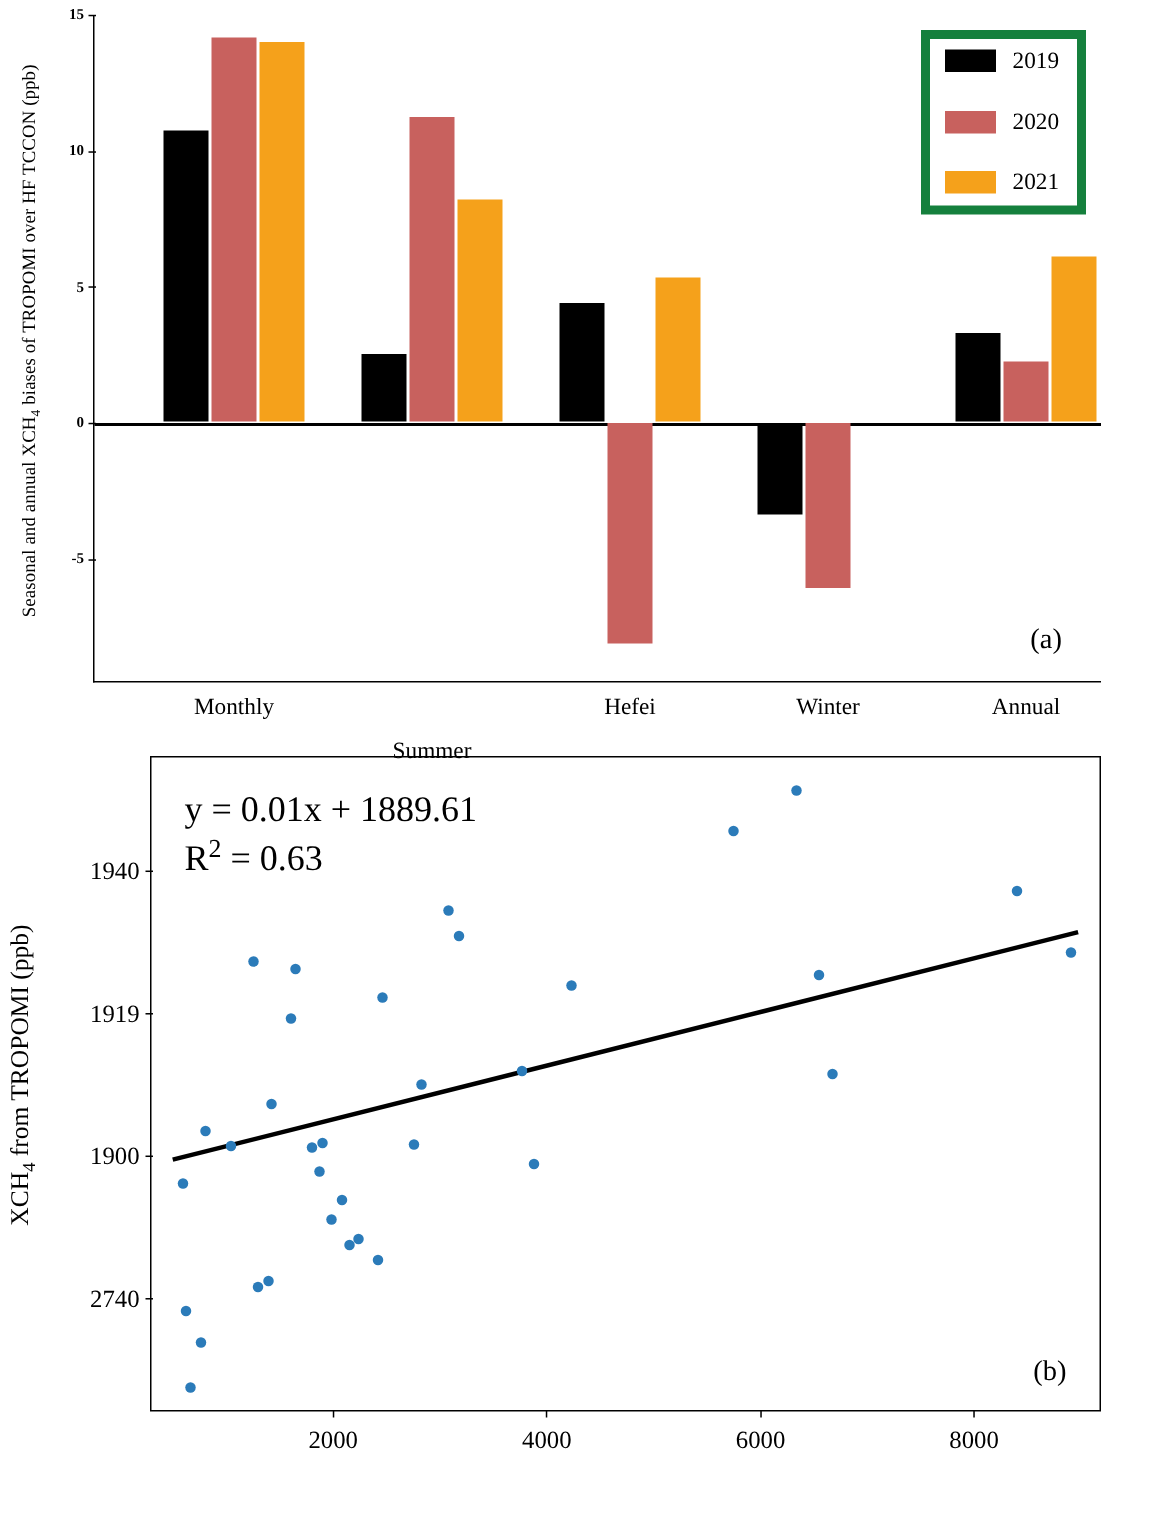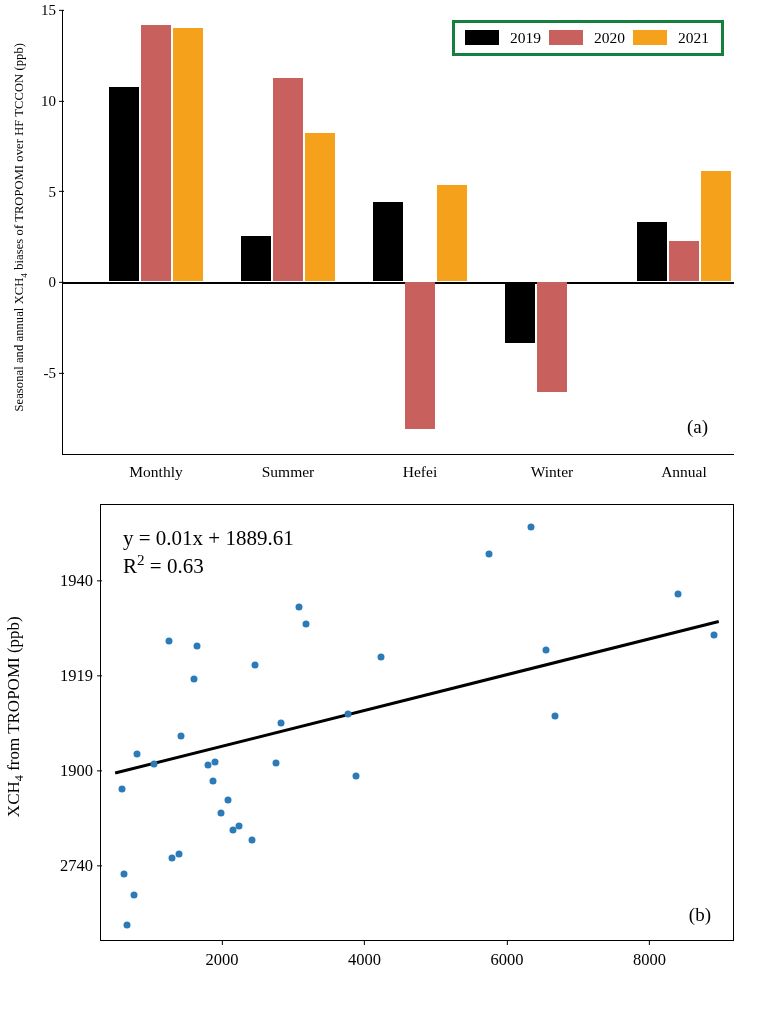--- a/index.html
+++ b/index.html
@@ -53,22 +53,23 @@
     border-left: 1.3px solid #000;
     border-bottom: 1.3px solid #000;
     box-sizing: border-box;
   }
 
   .ytick-a {
     position: absolute;
     right: 100%;
     transform: translateY(-50%);
     padding-right: 7px;
-    font-size: 15px;
-    white-space: nowrap;
+    font-size: 10px;
+    white-space: nowrap;
+    font-weight: bold;
   }
   .ytick-a::after {
     content: "";
     position: absolute;
     right: -0.5px;
     top: 50%;
     width: 5px;
     height: 1.3px;
     background: #000;
     transform: translateY(-50%);
@@ -96,26 +97,26 @@
   }
   .bar {
     position: absolute;
     width: 30px;
   }
 
   .legend-a {
     position: absolute;
     right: 10px;
     top: 10px;
-    border: 3px solid #15803d;
+    border: 6px solid #15803d;
     background: rgba(255,255,255,0.92);
     padding: 7px 12px 7px 10px;
     display: flex;
-    flex-direction: row;
-    gap: 8px;
+    flex-direction: column;
+    gap: 25px;
   }
   .legend-row {
     display: flex;
     align-items: center;
     gap: 11px;
   }
   .legend-swatch {
     width: 34px;
     height: 15px;
     display: block;
@@ -210,21 +211,21 @@
     left: 0;
     top: 0;
     width: 100%;
     height: 100%;
     overflow: visible;
   }
   .eq-box {
     position: absolute;
     left: 22px;
     top: 20px;
-    font-size: 21px;
+    font-size: 24px;
     line-height: 1.25;
   }
   .xlabel-b {
     position: absolute;
     left: 100px;
     width: 634px;
     top: 478px;
     text-align: center;
     font-size: 17px;
   }
@@ -278,21 +279,21 @@
         <div class="bar" style="left:32px; background:#c8615e; top:272.4px; height:109.9px;"></div>
       </div>
 
       <div class="bars-group" style="left:574px; width:94px;">
         <div class="bar" style="left:0px;  background:#000000; bottom:172.6px; height:59.9px;"></div>
         <div class="bar" style="left:32px; background:#c8615e; bottom:172.6px; height:40.9px;"></div>
         <div class="bar" style="left:64px; background:#f5a11b; bottom:172.6px; height:110.8px;"></div>
       </div>
 
       <div class="xtick-a" style="left:93px;">Monthly</div>
-      <div class="xtick-a" style="left:225px;">Summer</div>
+      <div class="xtick-a" style="left:225px;margin-top:29px;">Summer</div>
       <div class="xtick-a" style="left:357px;">Hefei</div>
       <div class="xtick-a" style="left:489px;">Winter</div>
       <div class="xtick-a" style="left:621px;">Annual</div>
 
       <div class="legend-a">
         <div class="legend-row">
           <span class="legend-swatch" style="background:#000000;"></span>
           <span class="legend-label">2019</span>
         </div>
         <div class="legend-row">

